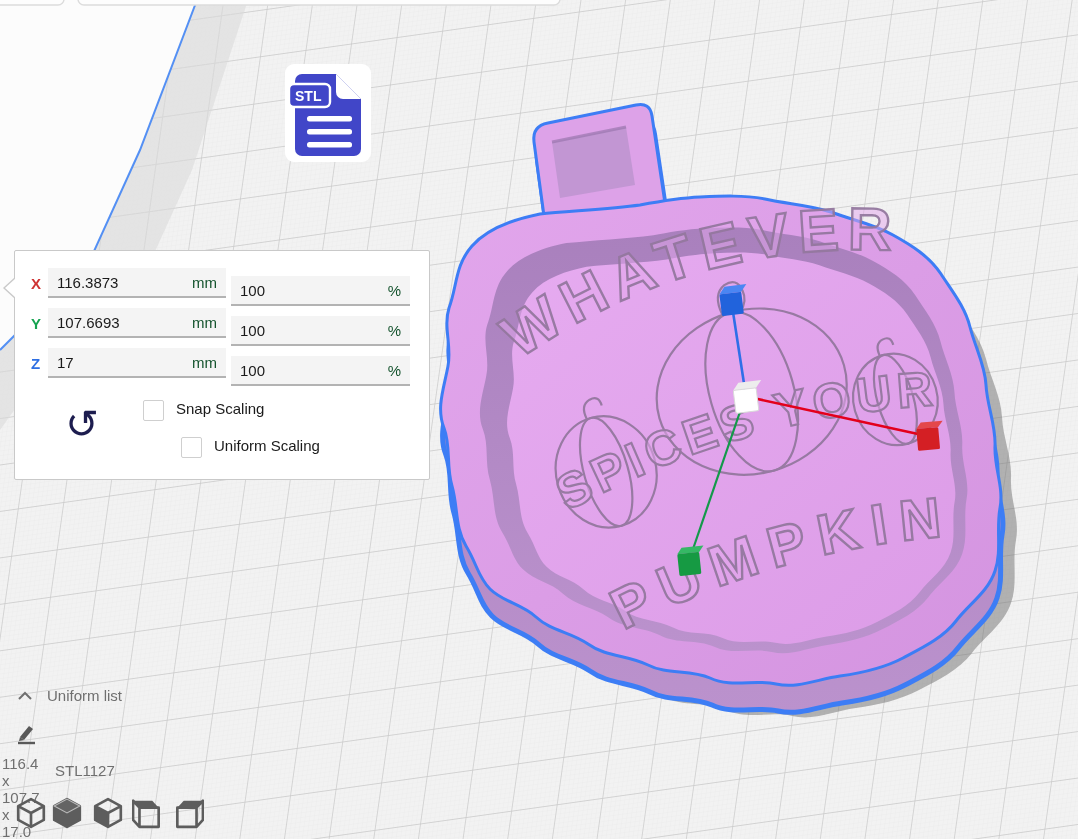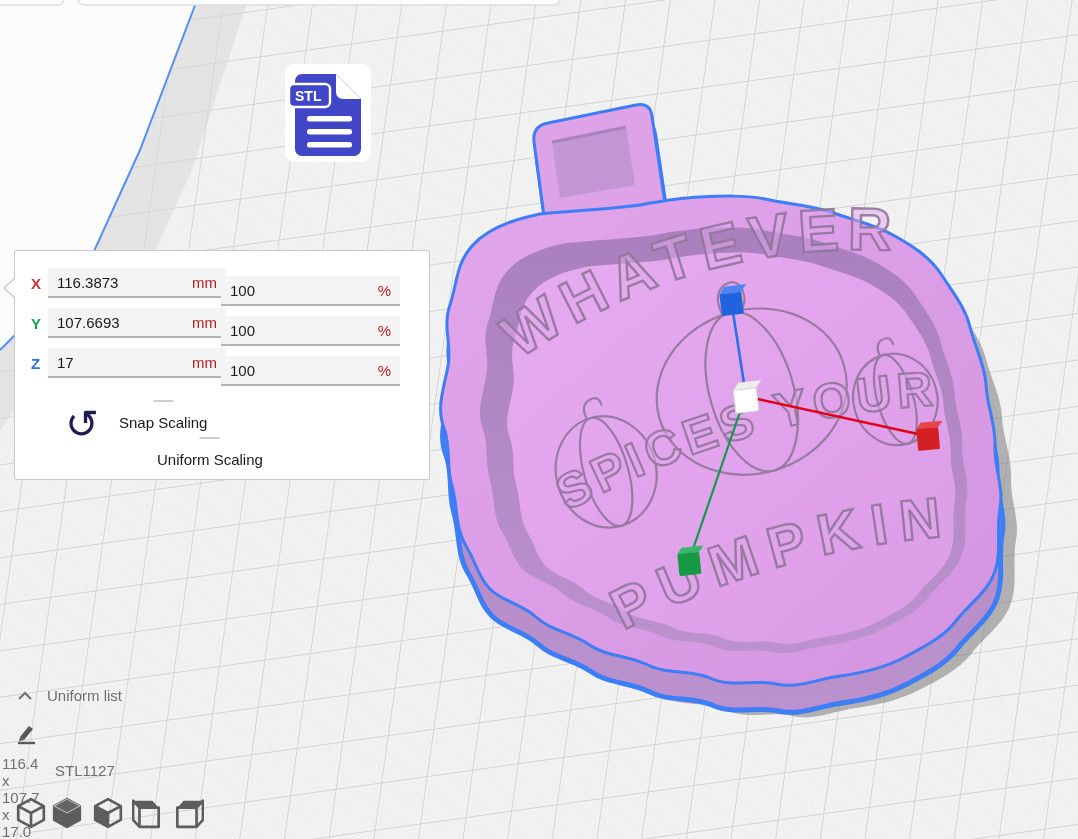--- a/index.html
+++ b/index.html
@@ -18,28 +18,28 @@
     border-right:11px solid #ffffff;}
   .srow{position:absolute;left:0;height:30px;display:flex;align-items:center;}
   .srow .axis{position:absolute;left:16px;width:18px;font-size:15px;font-weight:bold;}
   .axis-x{color:#cf3333;}
   .axis-y{color:#15a350;}
   .axis-z{color:#2e6fe3;}
   .field{position:absolute;height:28px;background:#f4f4f4;border-bottom:2px solid #b3b3b3;
     display:flex;align-items:center;justify-content:flex-end;}
   .field input{border:0;background:transparent;outline:none;font-size:15px;color:#1a1a1a;
     font-family:"Liberation Sans",sans-serif;padding:0 0 0 9px;width:100%;}
-  .field .suffix{position:absolute;right:9px;font-size:15px;color:#b91c1c;pointer-events:none;}
+  .field .suffix{position:absolute;right:9px;font-size:15px;color:#14532d;pointer-events:none;}
   .f-mm{left:33px;width:178px;}
-  .f-pct{left:206px;width:179px;margin-top:16px;}
+  .f-pct{left:216px;width:179px;margin-top:16px;}
   .row-x{top:17px;} .row-y{top:57px;} .row-z{top:97px;}
   .reset-btn{position:absolute;left:46px;top:150px;width:42px;height:46px;border:0;background:none;
     color:#1d1d4f;font-size:40px;line-height:44px;cursor:pointer;padding:0;
     font-family:"DejaVu Sans",sans-serif;}
-  .chk-row{position:absolute;left:104px;height:24px;display:flex;align-items:center;gap:12px;flex-direction:column;}
+  .chk-row{position:absolute;left:128px;height:24px;display:flex;align-items:flex-start;gap:12px;}
   .chk-snap{top:149px;} .chk-uniform{top:186px;margin-left:38px;}
   .checkbox{width:21px;height:21px;background:#fff;border:1px solid #cfcfcf;border-radius:2px;
     box-sizing:border-box;cursor:pointer;}
   .chk-label{font-size:15px;color:#1a1a1a;}
 
   
   .objlist{position:absolute;left:0;top:683px;z-index:10;color:#6f6f6f;}
   .obj-toggle{position:absolute;left:14px;top:3px;width:130px;height:22px;cursor:pointer;}
   .obj-toggle .chev{position:absolute;left:3px;top:4px;}
   .obj-toggle .lbl{position:absolute;left:33px;top:1px;font-size:15px;}

